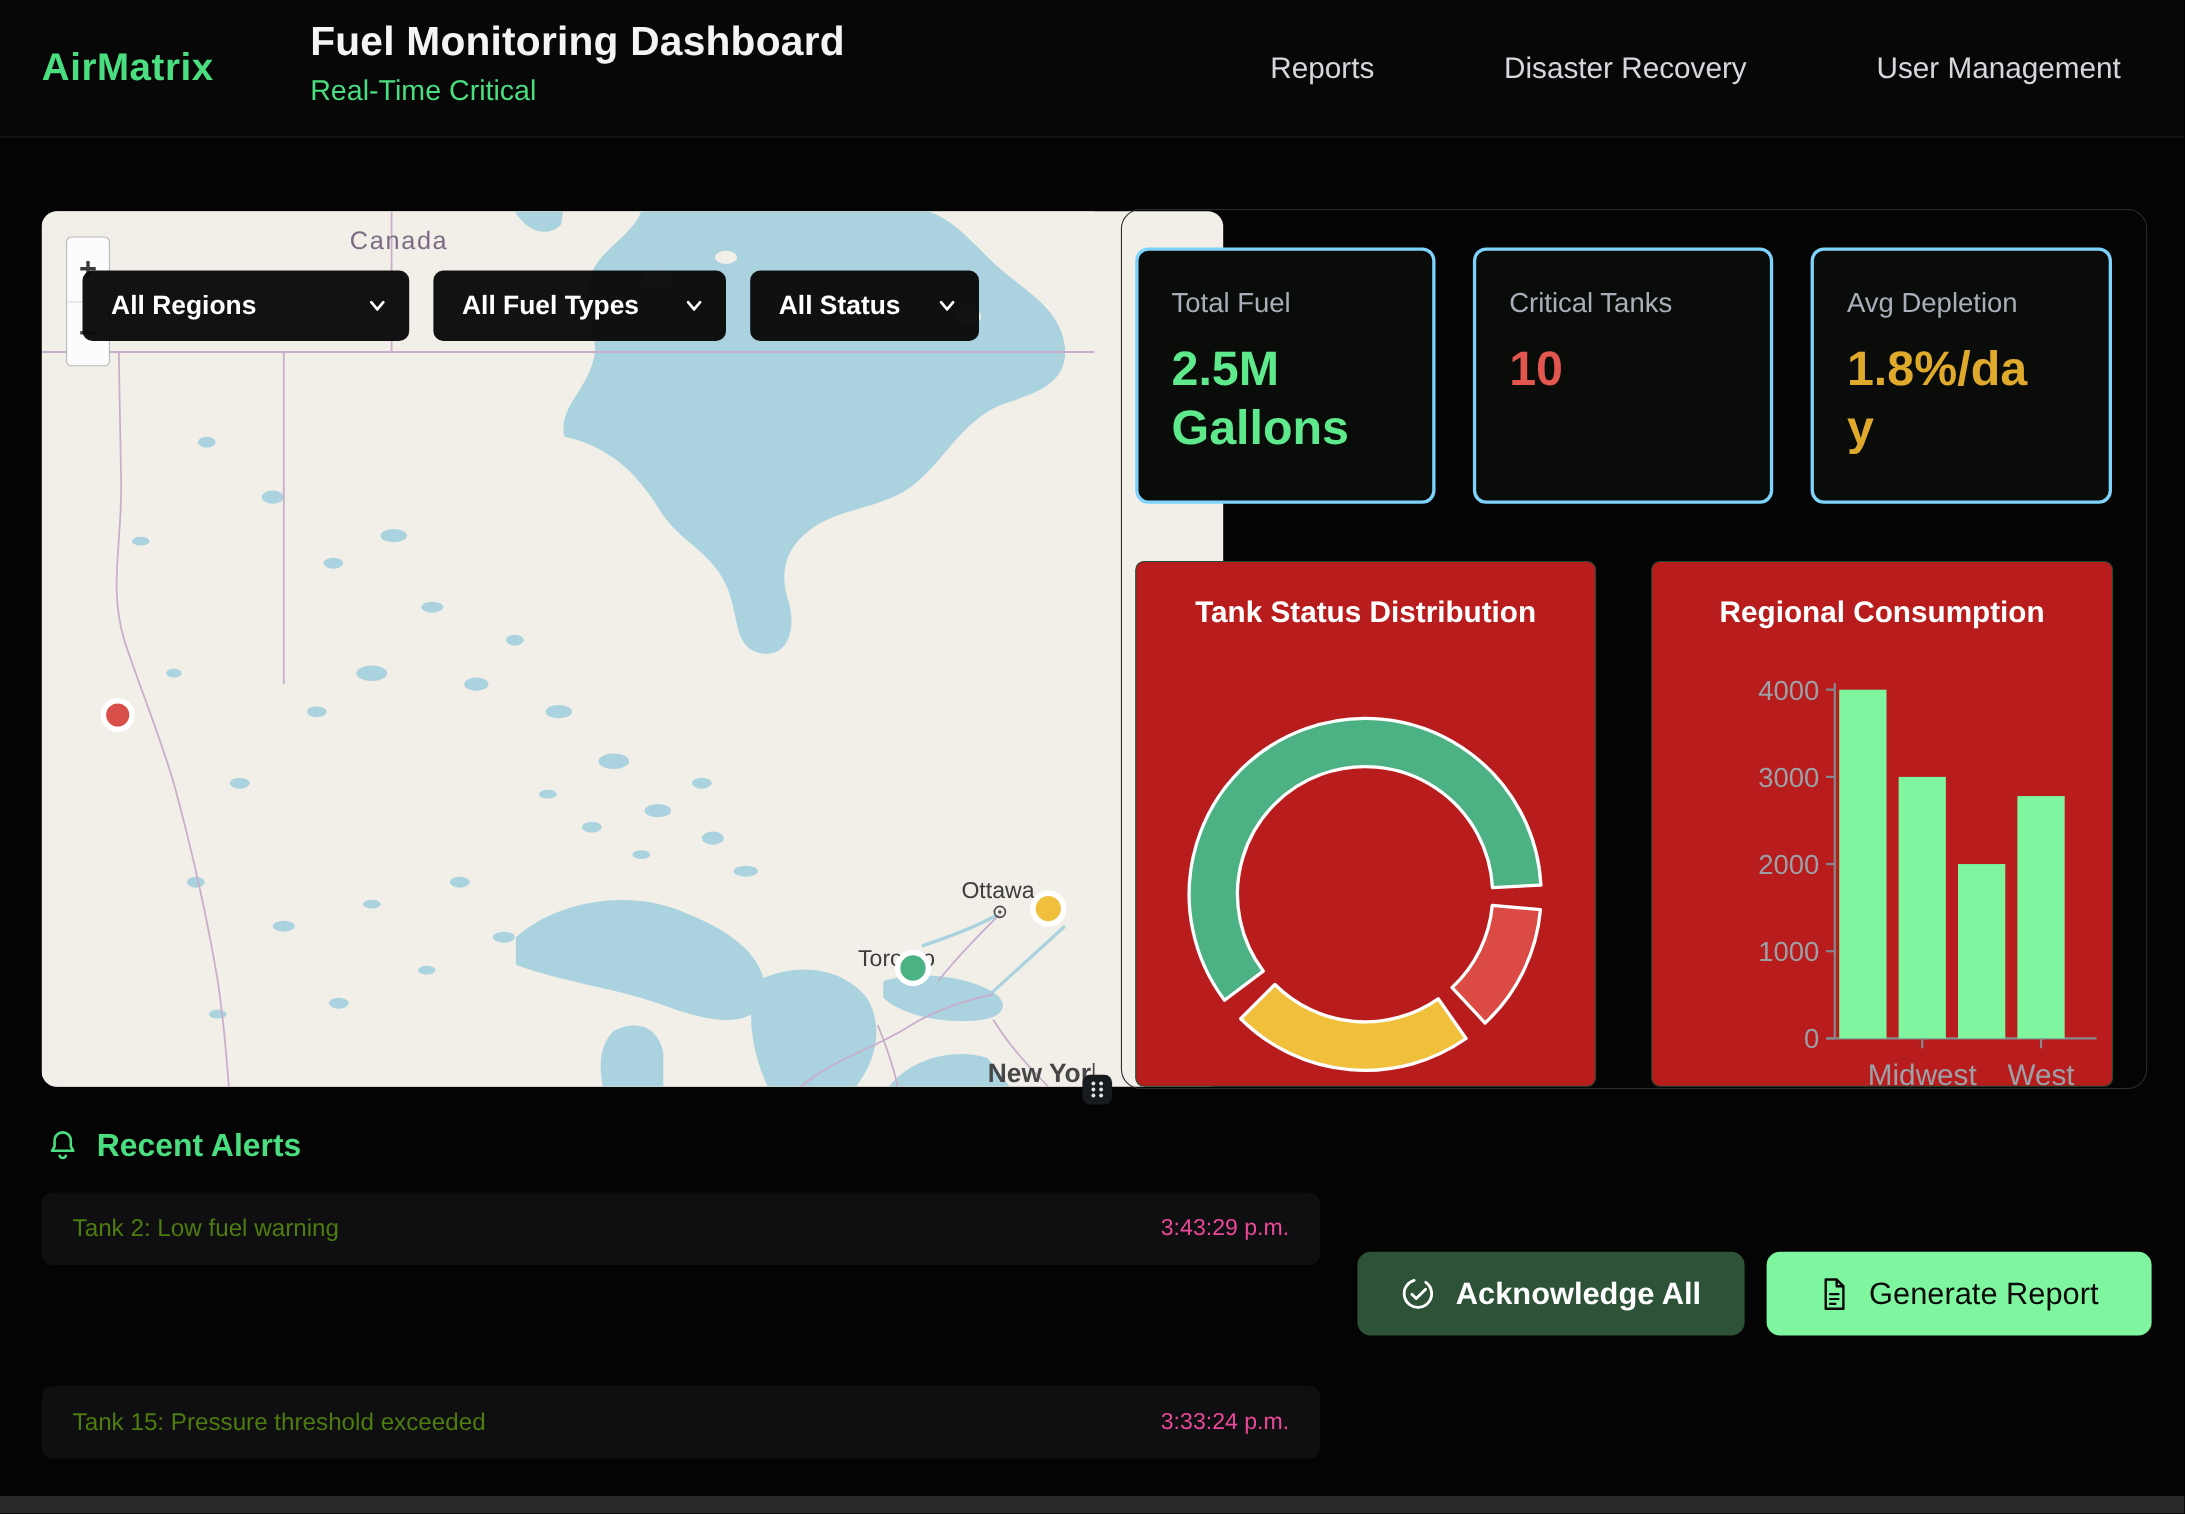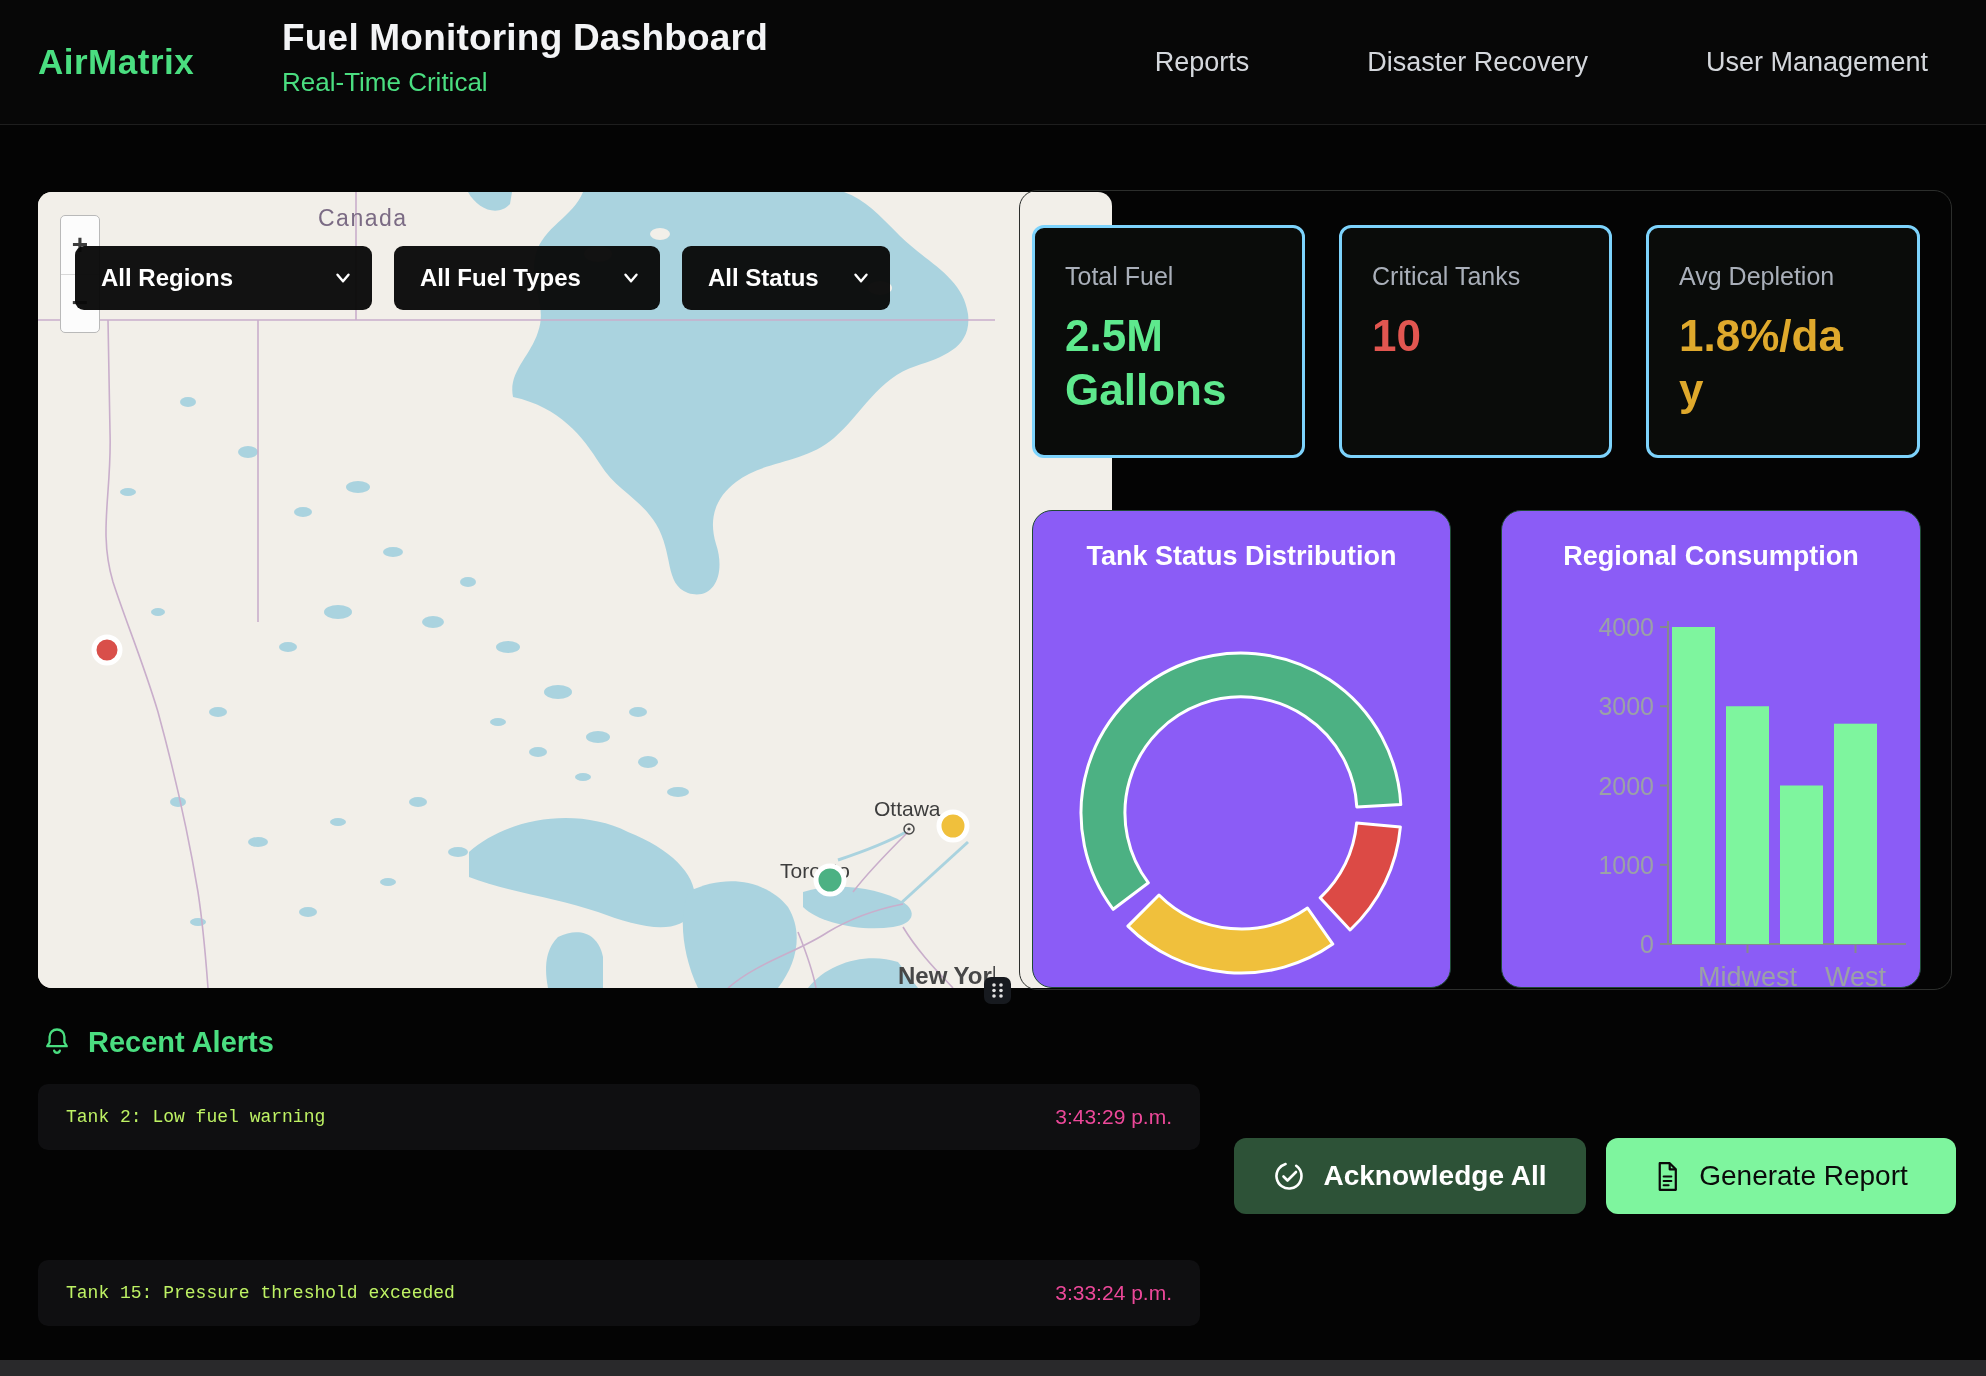--- a/index.html
+++ b/index.html
@@ -31,32 +31,32 @@
   .drag-handle{position:absolute;left:984px;top:977px;width:27px;height:27px;background:#171a1f;
                border-radius:7px;z-index:3;display:flex;align-items:center;justify-content:center;cursor:grab;}
   
   .right-wrap{position:absolute;left:1019px;top:190px;width:931px;height:798px;
               border:1px solid #2c2e2c;border-radius:18px;}
   .stat-card{position:absolute;top:225px;height:233px;background:#0a0c0a;border:3px solid #7dd3fc;
              border-radius:12px;box-sizing:border-box;padding:34px 4px 0 30px;}
   .stat-label{font-size:25px;color:#a9afb9;font-weight:500;}
   .stat-value{font-size:44px;font-weight:bold;margin-top:18px;line-height:1.22;max-width:168px;
               overflow-wrap:break-word;}
-  .chart-card{position:absolute;top:510px;height:478px;background:#8b5cf6;border:1px solid #1f4a34;
-              border-radius:20px;box-sizing:border-box;}
+  .chart-card{position:absolute;top:510px;height:478px;background:#b91c1c;border:1px solid #1f4a34;
+              border-radius:8px;box-sizing:border-box;}
   .chart-title{position:absolute;left:0;right:0;top:30px;text-align:center;font-size:27px;
                font-weight:bold;color:#fff;}
   .chart-card svg{position:absolute;left:0;top:0;}
   
   .alerts-header{position:absolute;left:42px;top:1026px;display:flex;align-items:center;gap:16px;}
   .alerts-title{font-size:29px;font-weight:bold;color:#4ade80;}
   .alert-row{position:absolute;left:38px;width:1162px;height:66px;background:#0f0f11;border-radius:10px;
              display:flex;align-items:center;justify-content:space-between;padding:0 28px;
              box-sizing:border-box;cursor:pointer;}
-  .alert-msg{font-size:18px;color:#bef264;font-family:Liberation Mono, monospace;}
+  .alert-msg{font-size:22px;color:#4d7c0f;}
   .alert-time{font-size:21px;color:#ec4899;}
   
   .btn{position:absolute;top:1138px;height:76px;border:none;border-radius:12px;display:flex;
        align-items:center;justify-content:center;gap:18px;cursor:pointer;font-family:inherit;}
   .btn-ack{left:1234px;width:352px;background:#2d5237;}
   .btn-ack .btn-label{font-size:28px;font-weight:bold;color:#fff;}
   .btn-report{left:1606px;width:350px;background:#7ef59e;}
   .btn-report .btn-label{font-size:28px;font-weight:normal;color:#0a0a0a;}
   .bottom-bar{position:absolute;left:0;top:1360px;width:1986px;height:16px;background:#29292b;}
   

